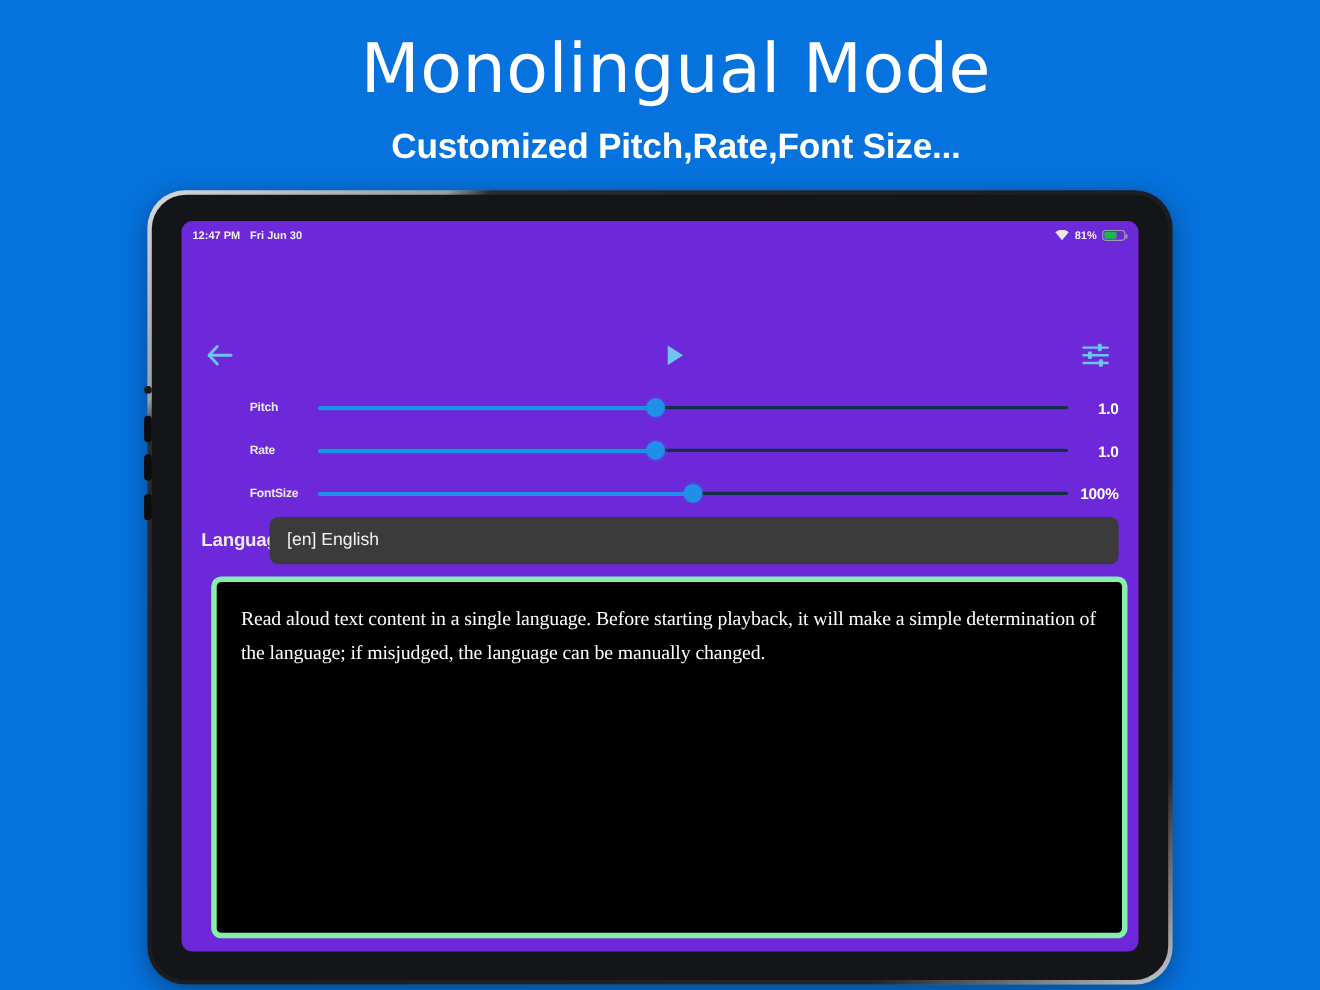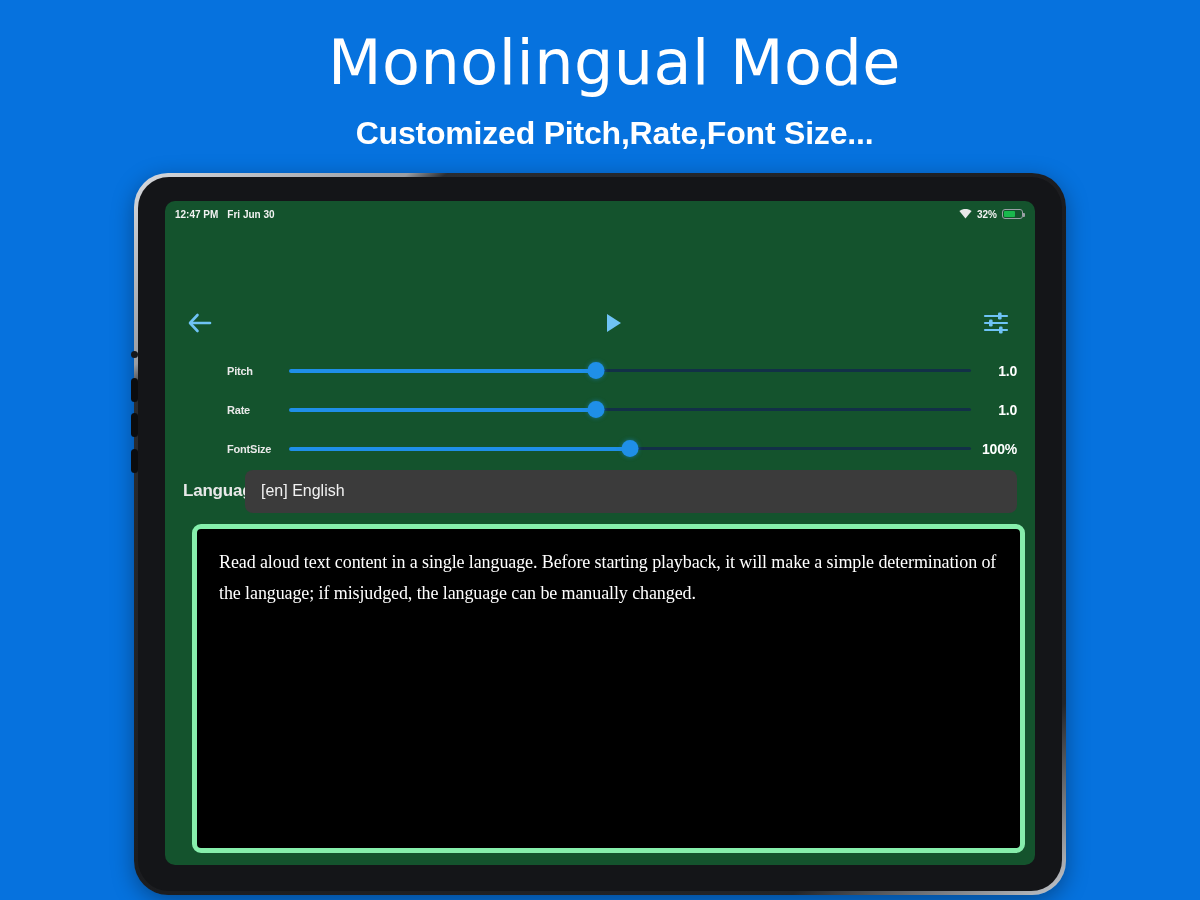--- a/index.html
+++ b/index.html
@@ -73,21 +73,21 @@
   }
   .side-dot.cam  { top: 178px; height: 7px; background: #16181c; }
   .side-dot.b1   { top: 205px; height: 24px; }
   .side-dot.b2   { top: 240px; height: 24px; }
   .side-dot.b3   { top: 276px; height: 24px; }
 
   
   .screen {
     width: 100%;
     height: 100%;
-    background: #14532d;
+    background: #6d28d9;
     border-radius: 10px;
     position: relative;
     overflow: hidden;
   }
 
   
   .status-bar {
     position: absolute;
     top: 0; left: 0; right: 0;
     height: 26px;
@@ -273,21 +273,21 @@
 
       <div class="status-bar">
         <div class="status-left">
           <span>12:47 PM</span>
           <span>Fri Jun 30</span>
         </div>
         <div class="status-right">
           <svg class="wifi-icon" width="13" height="10" viewBox="0 0 13 10">
             <path d="M6.5 9.4 L0.4 2.1 A9.5 9.5 0 0 1 12.6 2.1 Z" fill="#e8e8e8"></path>
           </svg>
-          <span>32%</span>
+          <span>81%</span>
           <span class="battery-shell">
             <span class="battery-fill"></span>
           </span>
         </div>
       </div>
 
       <div class="control-row">
         <div class="icon-btn">
           <svg width="26" height="22" viewBox="0 0 26 22">
             <path d="M10.5 3 L3 11 L10.5 19" fill="none" stroke="#6fc3f5" stroke-width="2.6" stroke-linecap="round" stroke-linejoin="round"></path>

